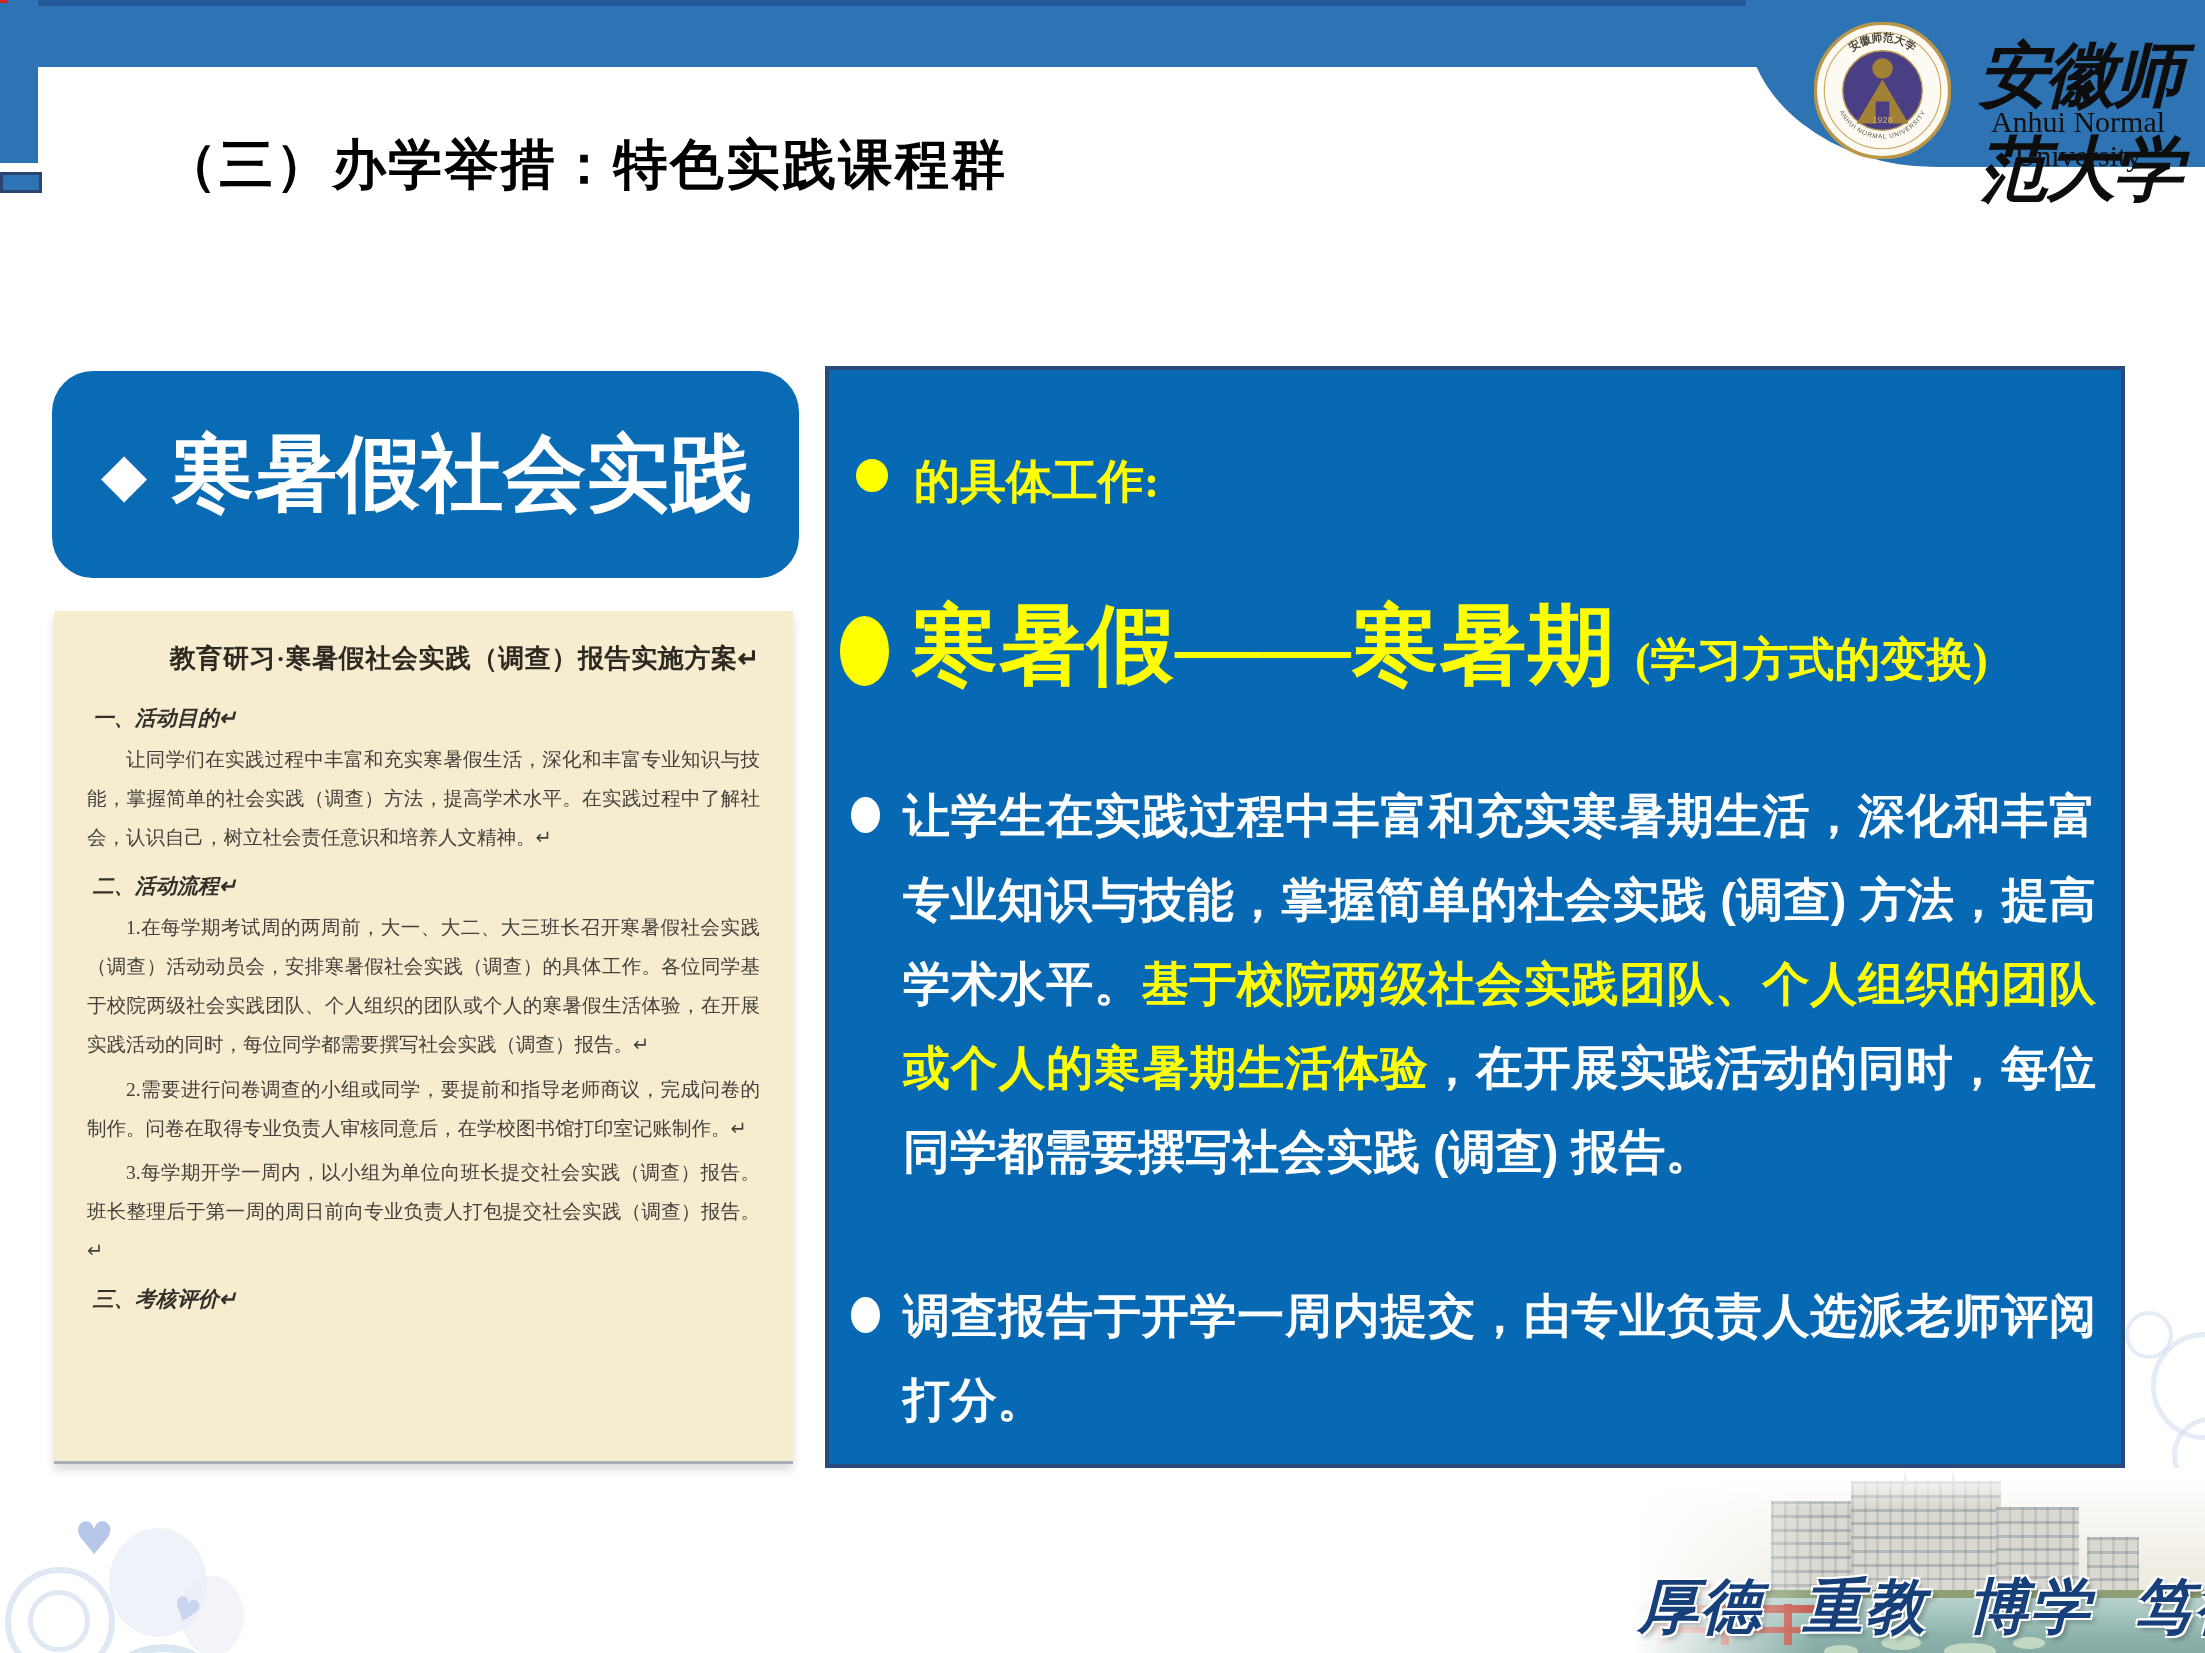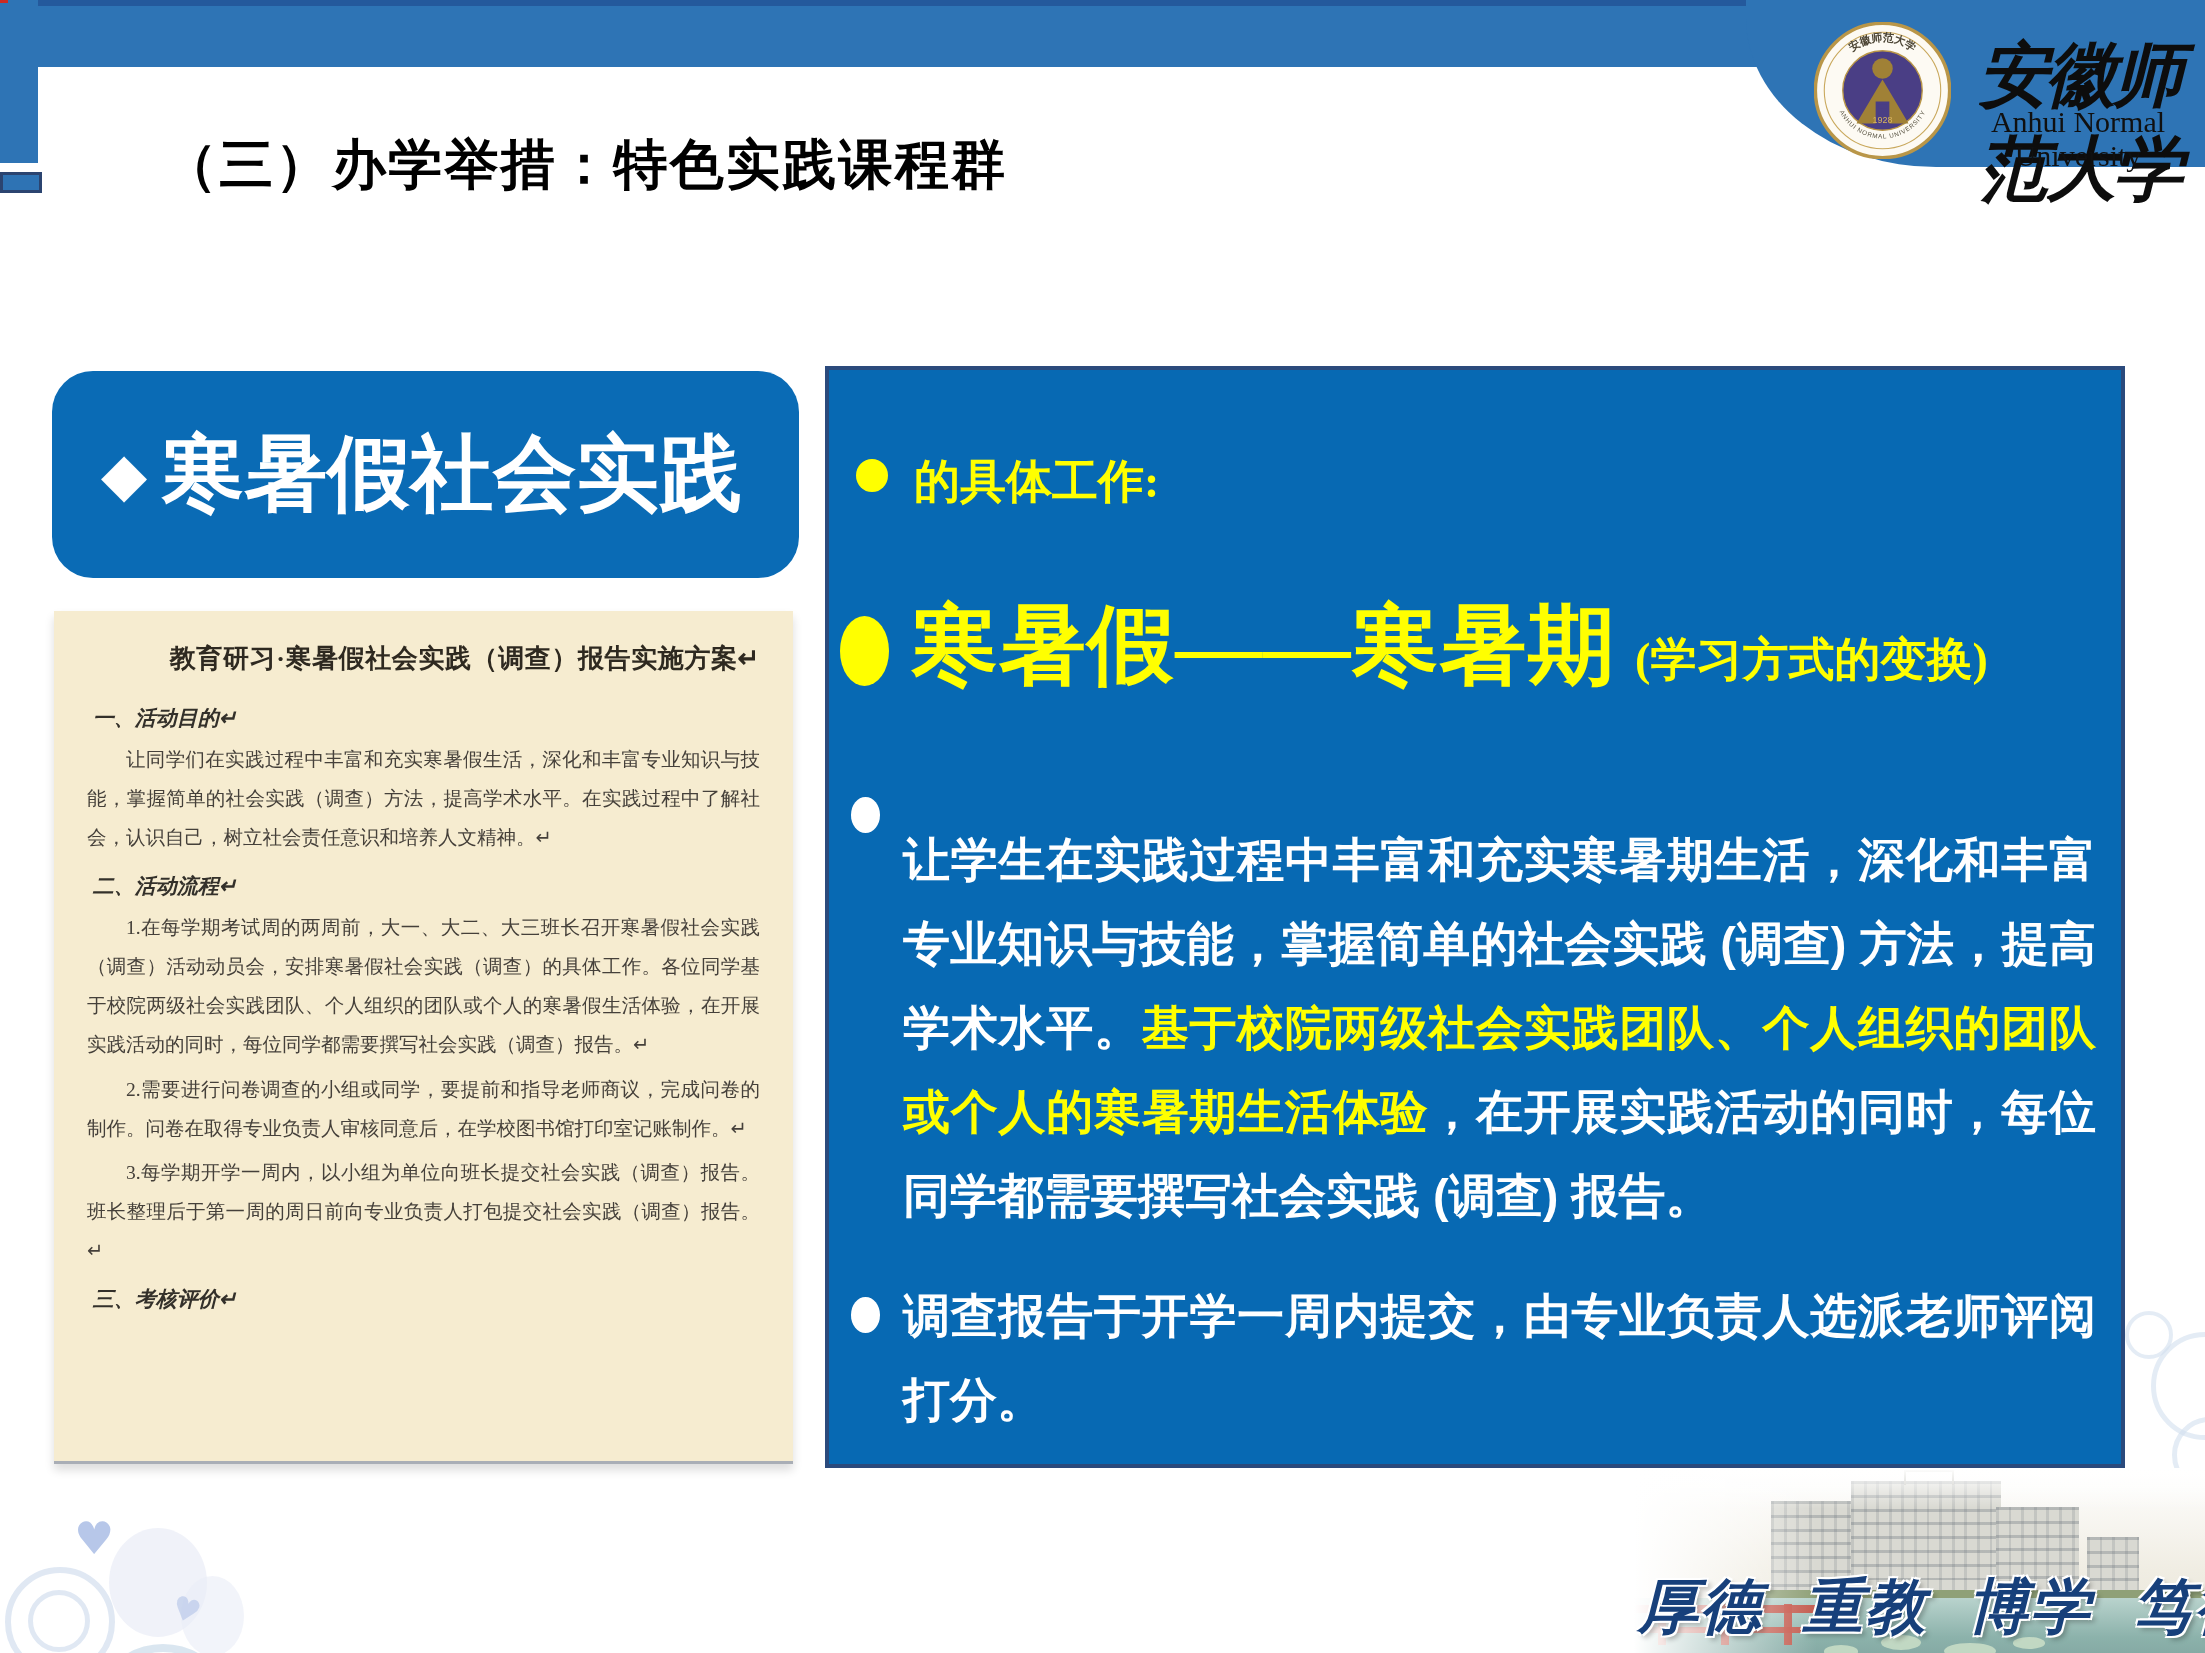--- a/index.html
+++ b/index.html
@@ -25,21 +25,21 @@
 
   
   .page-title{position:absolute;left:163px;top:129px;width:1436px;
               font-family:"Liberation Serif",serif;font-weight:900;
               font-size:54px;color:#000;letter-spacing:2.3px;white-space:nowrap;}
 
   
   .label-box{position:absolute;left:52px;top:371px;width:747px;height:207px;
              background:#0A6BB5;border-radius:41px;display:flex;align-items:center;}
   .label-diamond{color:#fff;font-size:60px;margin-left:49px;line-height:1;}
-  .label-text{color:#fff;font-size:83px;font-weight:900;margin-left:14px;white-space:nowrap;
+  .label-text{color:#fff;font-size:83px;font-weight:900;margin-left:24px;white-space:nowrap;
               font-family:"Liberation Sans",sans-serif;}
 
   
   .doc{position:absolute;left:54px;top:611px;width:739px;height:853px;background:#F6ECD0;
        box-sizing:border-box;padding:30px 33px 17px 33px;color:#45403a;
        font-family:"Liberation Serif",serif;border-bottom:3.4px solid #A9AEB6;
        box-shadow:0 5.7px 9.2px rgba(0,0,0,.14);overflow:hidden;
        filter:blur(0.2px);}
   .doc-title{text-align:right;font-size:26px;font-weight:bold;color:#2e2920;
              letter-spacing:0.6px;margin-bottom:28px;}
@@ -55,21 +55,21 @@
   .dot-y2{position:absolute;left:840px;top:616px;width:49px;height:70px;border-radius:50%;background:#FFFF00;}
   .headline{position:absolute;left:895px;top:587px;width:1223px;color:#FFFF00;
             font-family:"Liberation Serif",serif;font-weight:900;white-space:nowrap;}
   .headline .big{font-size:87px;letter-spacing:1.1px;margin-left:16px;}
   .headline .small{font-size:46px;margin-left:17px;}
   .dot-w{position:absolute;width:29px;height:36px;border-radius:50%;background:#fff;}
   .dw1{left:851px;top:797px;} .dw2{left:851px;top:1297px;}
   .body-text{position:absolute;left:903px;width:1193px;color:#fff;font-weight:700;
              font-size:47px;line-height:84px;text-align:justify;
              font-family:"Liberation Sans",sans-serif;}
-  .bt1{top:818px;} .bt2{top:1274px;}
+  .bt1{top:774px;} .bt2{top:1274px;}
   .hl{color:#FFFF00;}
 
   
   .photo{position:absolute;left:1634px;top:1468px;width:571px;height:185px;overflow:hidden;}
   .sky{position:absolute;inset:0;background:linear-gradient(#ffffff,#f0ede3 55%,#e8e4d7);}
   .tower{position:absolute;background:#d9d9d2;
          background-image:repeating-linear-gradient(180deg,rgba(95,105,115,.30) 0 2.9px,transparent 2.9px 13.8px),
                           repeating-linear-gradient(90deg,rgba(95,105,115,.18) 0 2.9px,transparent 2.9px 12.6px);}
   .tw1{left:137px;top:33px;width:86px;height:92px;}
   .tw2{left:217px;top:12.6px;width:150px;height:113px;background:#dedx;}

